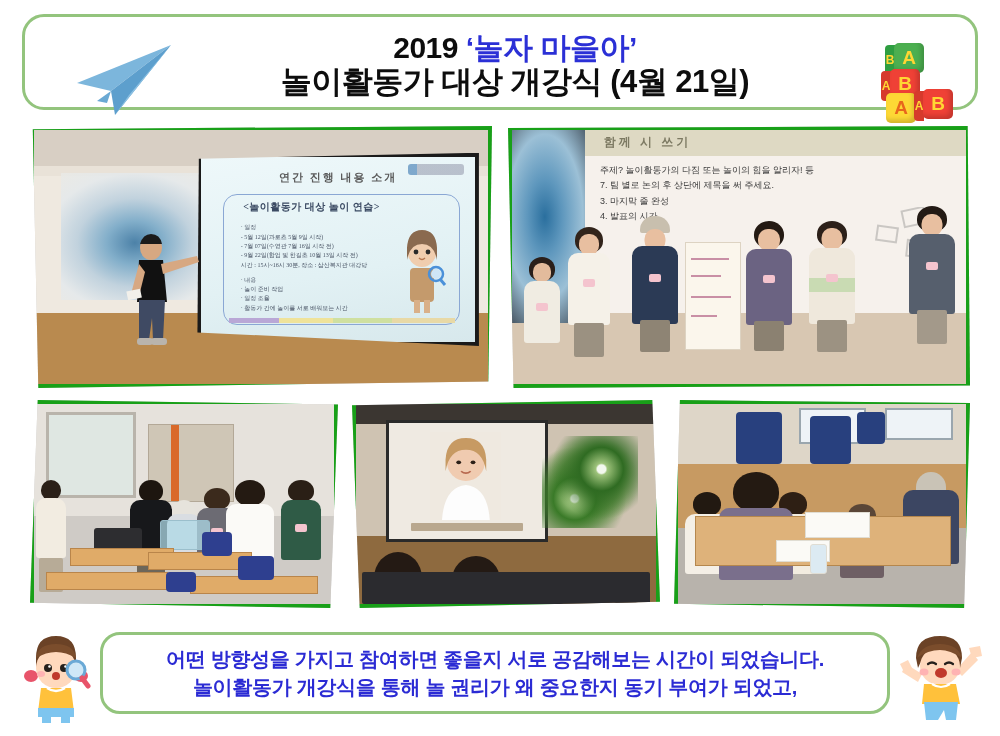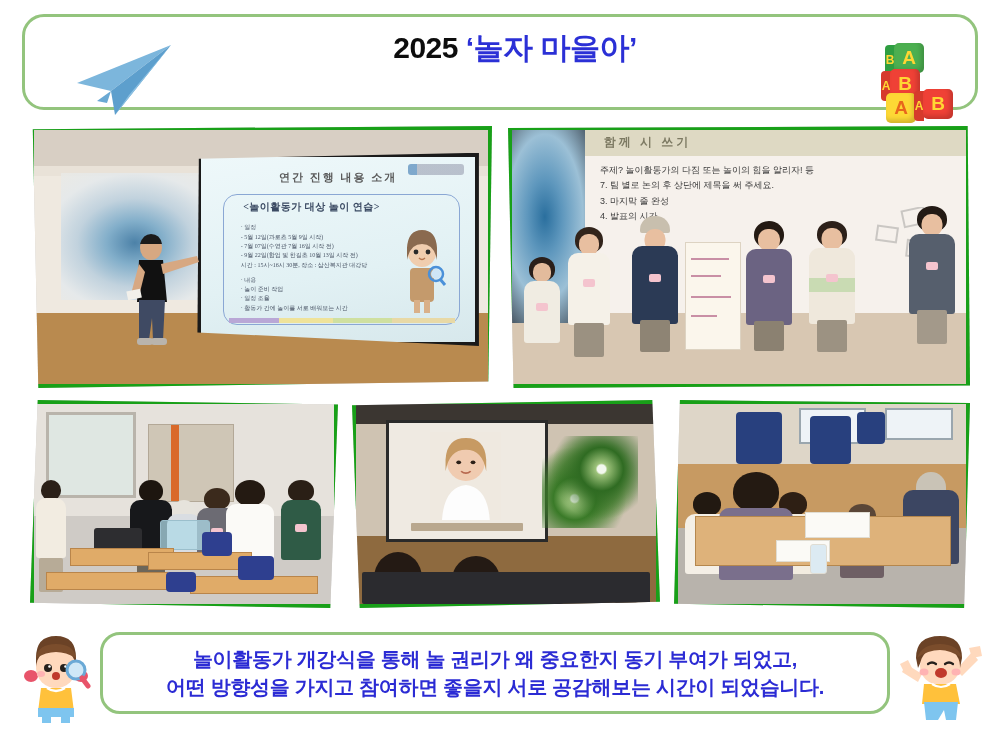--- a/index.html
+++ b/index.html
@@ -344,21 +344,22 @@
     <div class="plane">
       <svg viewBox="0 0 112 80" width="112" height="80" aria-hidden="true">
         <polygon points="104,6 10,44 44,52" fill="#7cb6dc"></polygon>
         <polygon points="104,6 44,52 48,76" fill="#5d9fcd"></polygon>
         <polygon points="104,6 48,76 62,56" fill="#8cc1e3"></polygon>
         <polygon points="44,52 30,62 40,64" fill="#6aa9d4"></polygon>
       </svg>
     </div>
 
     <div class="title-wrap">
-      <div class="title-line title-line-1"><span>2025 </span><span class="title-quote">‘놀자 마을아’</span></div>
+      <div class="title-line title-line-1"><span>2019 </span><span class="title-quote">‘놀자 마을아’</span></div>
+      <div class="title-line title-line-2">놀이활동가 대상 개강식 (4월 21일)</div>
     </div>
 
     <div class="blocks">
       <div class="blk-side" style="left:12px;top:4px;background:#2e9e41;">B</div>
       <div class="blk" style="left:21px;top:2px;background:#4caf50;">A</div>
 
       <div class="blk-side" style="left:8px;top:30px;background:#d63a2c;">A</div>
       <div class="blk" style="left:17px;top:28px;background:#ef4136;">B</div>
 
       <div class="blk" style="left:13px;top:52px;background:#fdd835;color:#e8671c;">A</div>
@@ -633,22 +634,22 @@
       <path d="M33 60 Q42 66 51 60" stroke="#ffffff" stroke-width="2.5" fill="none"></path>
       <rect x="24" y="80" width="36" height="9" fill="#7ec5ef"></rect>
       <rect x="28" y="87" width="9" height="8" fill="#7ec5ef"></rect>
       <rect x="47" y="87" width="9" height="8" fill="#7ec5ef"></rect>
       <circle cx="62" cy="42" r="9" fill="#cfe8f7" stroke="#6aa9d6" stroke-width="3"></circle>
       <line x1="68" y1="50" x2="74" y2="58" stroke="#e8546a" stroke-width="5" stroke-linecap="round"></line>
     </svg>
   </div>
 
   <div class="caption-box">
+    <div class="cap-line">어떤 방향성을 가지고 참여하면 좋을지 서로 공감해보는 시간이 되었습니다.</div>
     <div class="cap-line">놀이활동가 개강식을 통해 놀 권리가 왜 중요한지 동기 부여가 되었고,</div>
-    <div class="cap-line">어떤 방향성을 가지고 참여하면 좋을지 서로 공감해보는 시간이 되었습니다.</div>
   </div>
 
   <div class="mascot" id="mascot-boy">
     <svg viewBox="0 0 86 94" width="86" height="94" aria-hidden="true">
       <path d="M58 40 L74 22 L80 30 L64 46 Z" fill="#ffd9bd"></path>
       <path d="M71 18 L82 16 L84 26 L74 28 Z" fill="#ffd9bd"></path>
       <path d="M24 44 L8 34 L4 42 L20 52 Z" fill="#ffd9bd"></path>
       <path d="M10 30 L2 34 L6 42 L14 38 Z" fill="#ffd9bd"></path>
       <path d="M18 28 Q18 6 42 6 Q64 6 64 28 L62 38 Q56 22 42 22 Q26 22 20 38 Z" fill="#6b4226"></path>
       <ellipse cx="42" cy="36" rx="20" ry="19" fill="#ffd9bd"></ellipse>

